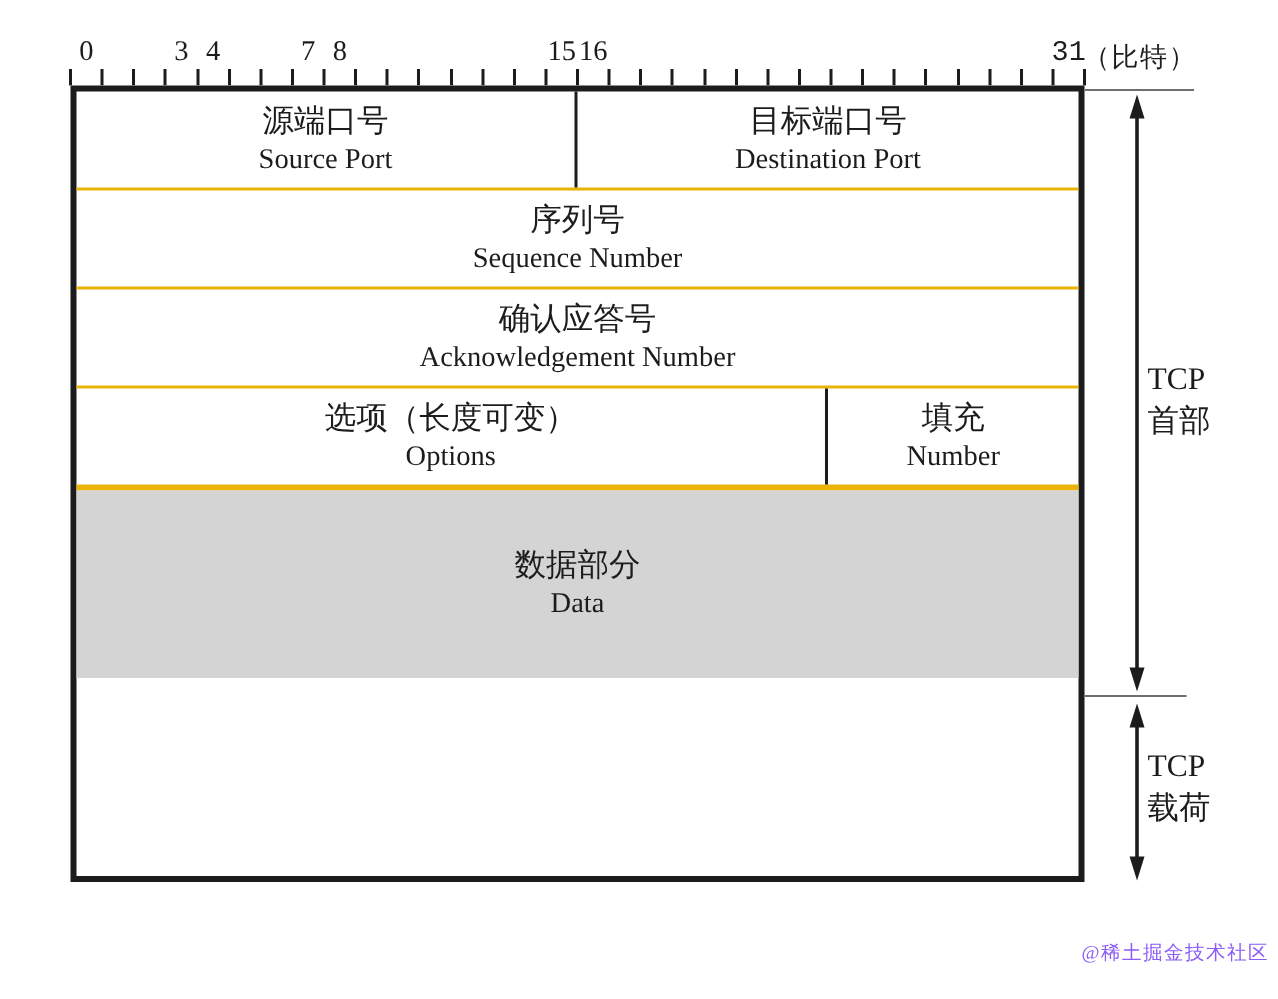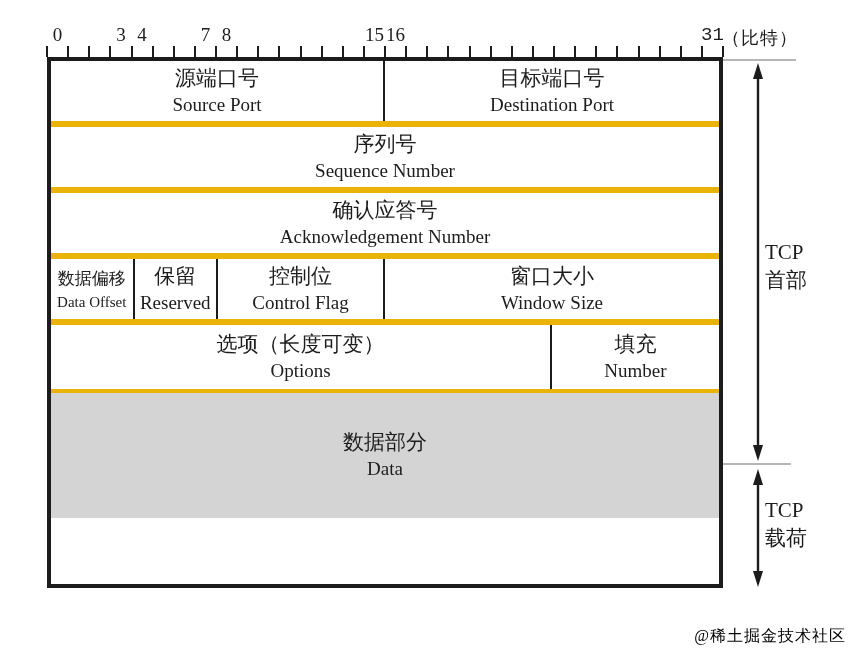--- a/index.html
+++ b/index.html
@@ -24,21 +24,21 @@
   .ruler-ticks{position:absolute;left:47px;top:46px;width:676px;height:11px;}
   .tick{
     position:absolute;top:0;width:2px;height:11px;
     background:#1c1c1c;transform:translateX(-50%);
   }
   
   .tbl{
     position:absolute;left:47px;top:57px;width:676px;height:531px;
     box-sizing:border-box;border:4px solid #1c1c1c;background:#ffffff;
   }
-  .row{display:flex;box-sizing:border-box;height:66px;border-bottom:6px solid #eab308;}
+  .row{display:flex;box-sizing:border-box;height:66px;border-bottom:2px solid #eab308;}
   .row-options{height:68px;border-bottom-width:4px;}
   .cell{
     box-sizing:border-box;border-right:2px solid #1c1c1c;
     display:flex;flex-direction:column;align-items:center;justify-content:center;
     text-align:center;overflow:hidden;
   }
   .cell:last-child{border-right:none;}
   .w100{width:100%;} .w50{width:50%;} .w25{width:25%;} .w125{width:12.5%;} .w75{width:75%;}
   .zh{font-size:21px;line-height:27px;white-space:nowrap;}
   .en{font-size:19px;line-height:26px;white-space:nowrap;}
@@ -56,21 +56,21 @@
   }
   .brace-header{left:765px;top:238px;}
   .brace-payload{left:765px;top:496px;}
   
   .caption{
     position:absolute;left:0;top:620px;width:852px;
     text-align:center;font-size:25px;letter-spacing:2px;
   }
   .watermark{
     position:absolute;right:6px;top:626px;
-    font-size:16px;color:#000000;letter-spacing:1px;
+    font-size:13px;color:#8b5cf6;letter-spacing:1px;
   }
 </style>
 </head>
 <body>
 
 <div class="fig">
 
   <div class="ruler-nums">
     <span class="rnum" style="left: 1.5625%;">0</span>
     <span class="rnum" style="left: 10.9375%;">3</span>
@@ -138,38 +138,20 @@
       </div>
     </div>
 
     <div class="row">
       <div class="cell w100">
         <div class="zh">确认应答号</div>
         <div class="en">Acknowledgement Number</div>
       </div>
     </div>
 
-    <div class="row">
-      <div class="cell w125 sm">
-        <div class="zh">数据偏移</div>
-        <div class="en">Data Offset</div>
-      </div>
-      <div class="cell w125">
-        <div class="zh">保留</div>
-        <div class="en">Reserved</div>
-      </div>
-      <div class="cell w25">
-        <div class="zh">控制位</div>
-        <div class="en">Control Flag</div>
-      </div>
-      <div class="cell w50">
-        <div class="zh">窗口大小</div>
-        <div class="en">Window Size</div>
-      </div>
-    </div>
 
 
     <div class="row row-options">
       <div class="cell w75">
         <div class="zh">选项（长度可变）</div>
         <div class="en">Options</div>
       </div>
       <div class="cell w25">
         <div class="zh">填充</div>
         <div class="en">Number</div>

